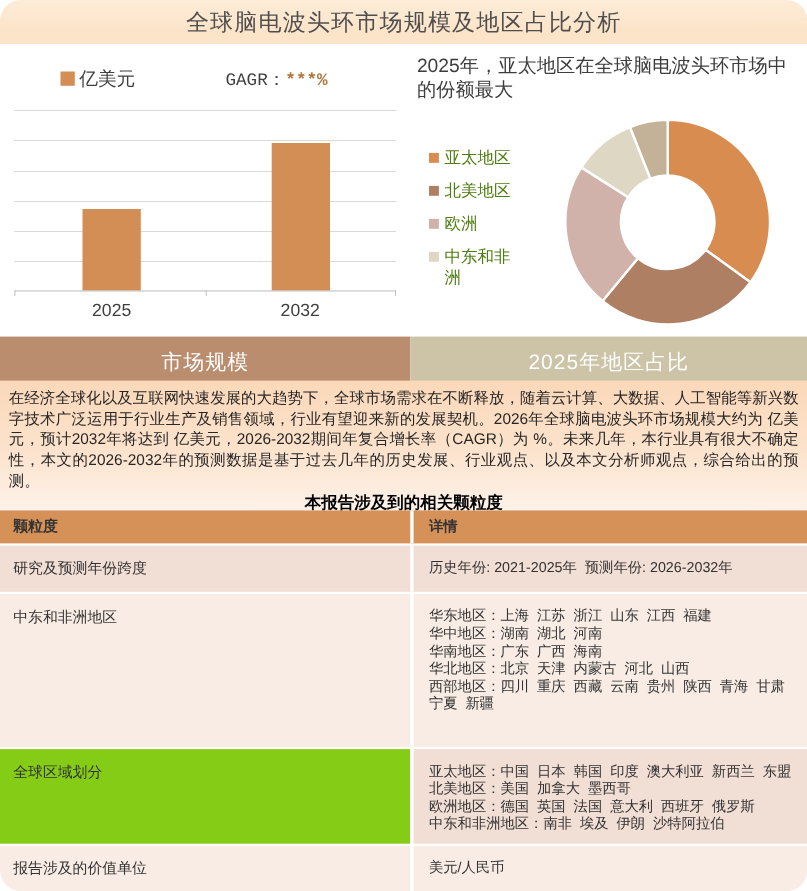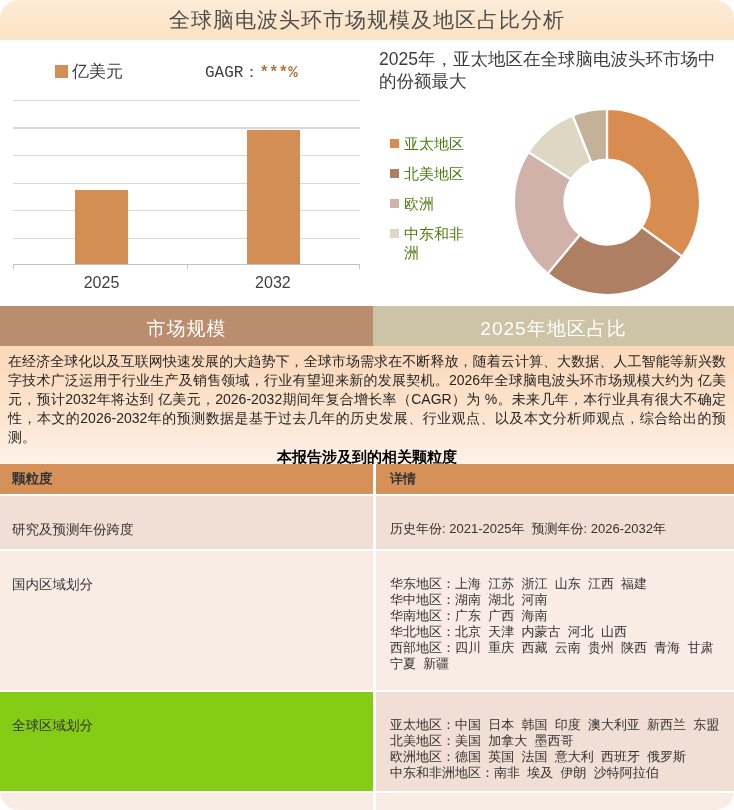--- a/index.html
+++ b/index.html
@@ -63,21 +63,21 @@
   .thead .cell { display:flex; align-items:center; font-size:15px; font-weight:bold; color:#fff; }
   .cell { padding:10px 12px; }
   .cell.c1 { flex:0 0 373px; font-size:13.5px; color:#333; }
   .cell.c2 { flex:1; border-left:3px solid #fff; padding-left:14px; font-size:13px; color:#333; }
   .thead .cell { padding-top:0; padding-bottom:0; }
   .detail-line { line-height:16px; white-space:pre-wrap; }
   .r1 { min-height:42px; }
   .r2 { min-height:139px; }
   .r3 { min-height:86px; }
   .r4 { min-height:41px; }
-  .r1 .cell, .r2 .cell, .r3 .cell, .r4 .cell { padding-top:25px; }
+  .r1 .cell, .r2 .cell, .r3 .cell, .r4 .cell { padding-top:12px; }
 </style>
 </head>
 <body>
 
 <div class="page">
 
   <div class="title-bar">全球脑电波头环市场规模及地区占比分析</div>
 
   <div class="charts">
 
@@ -145,21 +145,21 @@
       <div class="cell c1" style="background-color: rgb(214, 145, 88);">颗粒度</div>
       <div class="cell c2" style="background-color: rgb(214, 145, 88);">详情</div>
     </div>
     <div class="trow r1">
       <div class="cell c1" style="background-color: rgb(241, 222, 212);">研究及预测年份跨度</div>
       <div class="cell c2" style="background-color: rgb(241, 222, 212);">
           <div class="detail-line">历史年份: 2021-2025年  预测年份: 2026-2032年</div>
         </div>
     </div>
     <div class="trow r2">
-      <div class="cell c1" style="background-color: rgb(248, 236, 229);">国内区域划分</div>
+      <div class="cell c1" style="background-color: rgb(248, 236, 229);">中东和非洲地区</div>
       <div class="cell c2" style="background-color: rgb(248, 236, 229);">
           <div class="detail-line">华东地区：上海  江苏  浙江  山东  江西  福建</div>
           <div class="detail-line">华中地区：湖南  湖北  河南</div>
           <div class="detail-line">华南地区：广东  广西  海南</div>
           <div class="detail-line">华北地区：北京  天津  内蒙古  河北  山西</div>
           <div class="detail-line">西部地区：四川  重庆  西藏  云南  贵州  陕西  青海  甘肃  宁夏  新疆</div>
         </div>
     </div>
     <div class="trow r3">
       <div class="cell c1" style="background-color: #84cc16;">全球区域划分</div>

